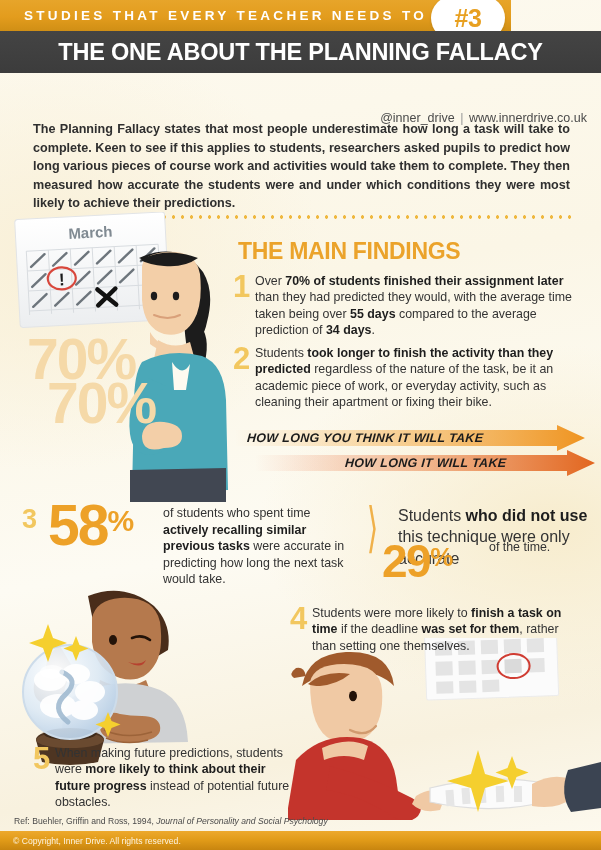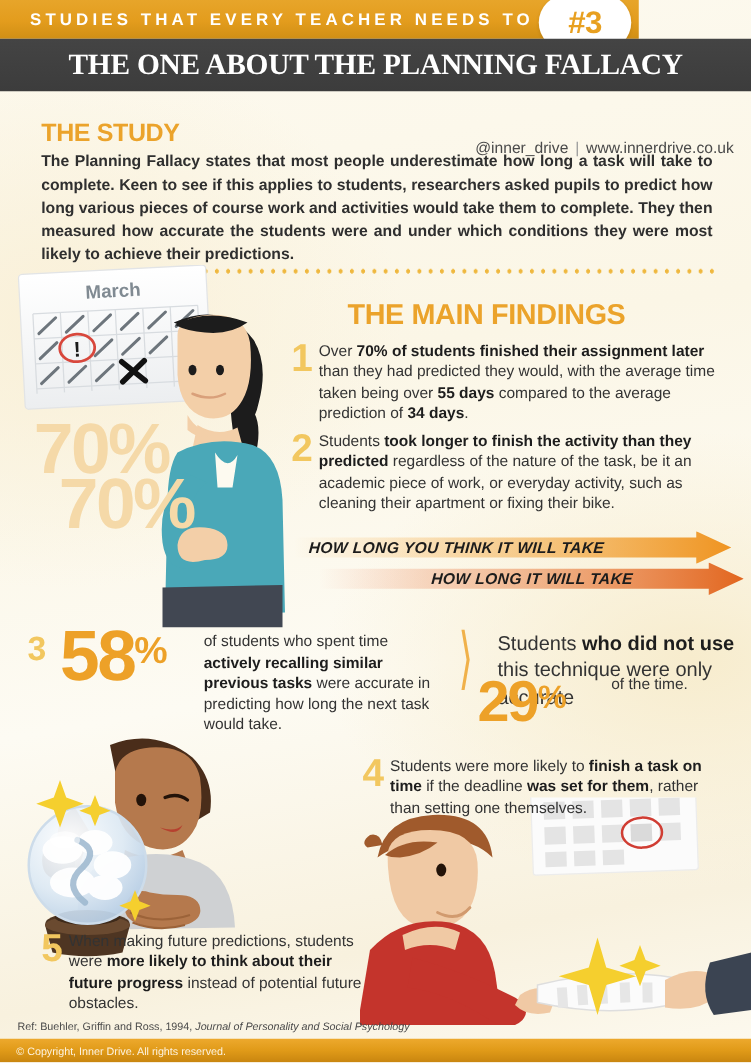--- a/index.html
+++ b/index.html
@@ -38,21 +38,21 @@
     display: flex; align-items: center; justify-content: center;
     box-shadow: 0 1px 3px rgba(0,0,0,0.12);
   }
   .badge-wrap .badge-txt {
     font-size: 25px; font-weight: bold; color: #e8a020;
     letter-spacing: -0.5px; line-height: 1;
   }
   .hdr-dark {
     position: absolute; top: 31px; left: 0; width: 601px; height: 42px;
     background: linear-gradient(180deg, #444444 0%, #3c3c3c 100%);
-    display: flex; align-items: center; justify-content: center; font-family: Liberation Serif, serif;
+    display: flex; align-items: center; justify-content: center;
   }
   .hdr-dark .title {
     font-size: 23.5px; font-weight: bold; color: #ffffff;
     letter-spacing: -0.2px;
   }
   .social {
     position: absolute; top: 78px; right: 14px;
     font-size: 12.5px; color: #4a4a4a; margin-top: 33px;
   }
   .social .sep { color: #9a9a9a; margin: 0 2px; }
@@ -74,21 +74,20 @@
     position: absolute; top: 215px; left: 160px; width: 412px; height: 4px;
     background-image: radial-gradient(circle, #efb83f 1.6px, rgba(239,184,63,0) 1.9px);
     background-size: 9px 4px; background-repeat: repeat-x;
   }
 
   
   .mf-head {
     position: absolute; top: 238px; left: 238px;
     font-size: 23px; font-weight: bold; color: #eba32b;
     letter-spacing: -0.3px;
-    margin-left: 40px;
   }
   .finding { position: absolute; display: flex; }
   .fnum {
     font-size: 31px; font-weight: bold; color: #f2c75f;
     line-height: 0.92; width: 22px; flex: none;
   }
   .ftext { font-size: 12.4px; color: #333333; line-height: 1.32; }
   .ftext b { color: #1d1d1d; }
   #f1 { top: 273px; left: 233px; width: 350px; }
   #f2 { top: 345px; left: 233px; width: 340px; }
@@ -187,21 +186,20 @@
   <div class="hdr-dark">
     <div class="title">THE ONE ABOUT THE PLANNING FALLACY</div>
   </div>
 
   <div class="social">
     <span>@inner_drive</span>
     <span class="sep">|</span>
     <span>www.innerdrive.co.uk</span>
   </div>
 
-  <div class="study-head">THE STUDY</div>
   <div class="study-body">The Planning Fallacy states that most people underestimate how long a task will take to complete. Keen to see if this applies to students, researchers asked pupils to predict how long various pieces of course work and activities would take them to complete. They then measured how accurate the students were and under which conditions they were most likely to achieve their predictions.</div>
 
   <div class="dots"></div>
 
   <svg class="illus" id="illus-calendar" viewBox="0 0 232 290">
     <defs>
       <linearGradient id="calG" x1="0" y1="0" x2="0" y2="1">
         <stop offset="0%" stop-color="#ffffff"></stop>
           <stop offset="100%" stop-color="#eceef0"></stop>
       </linearGradient>

